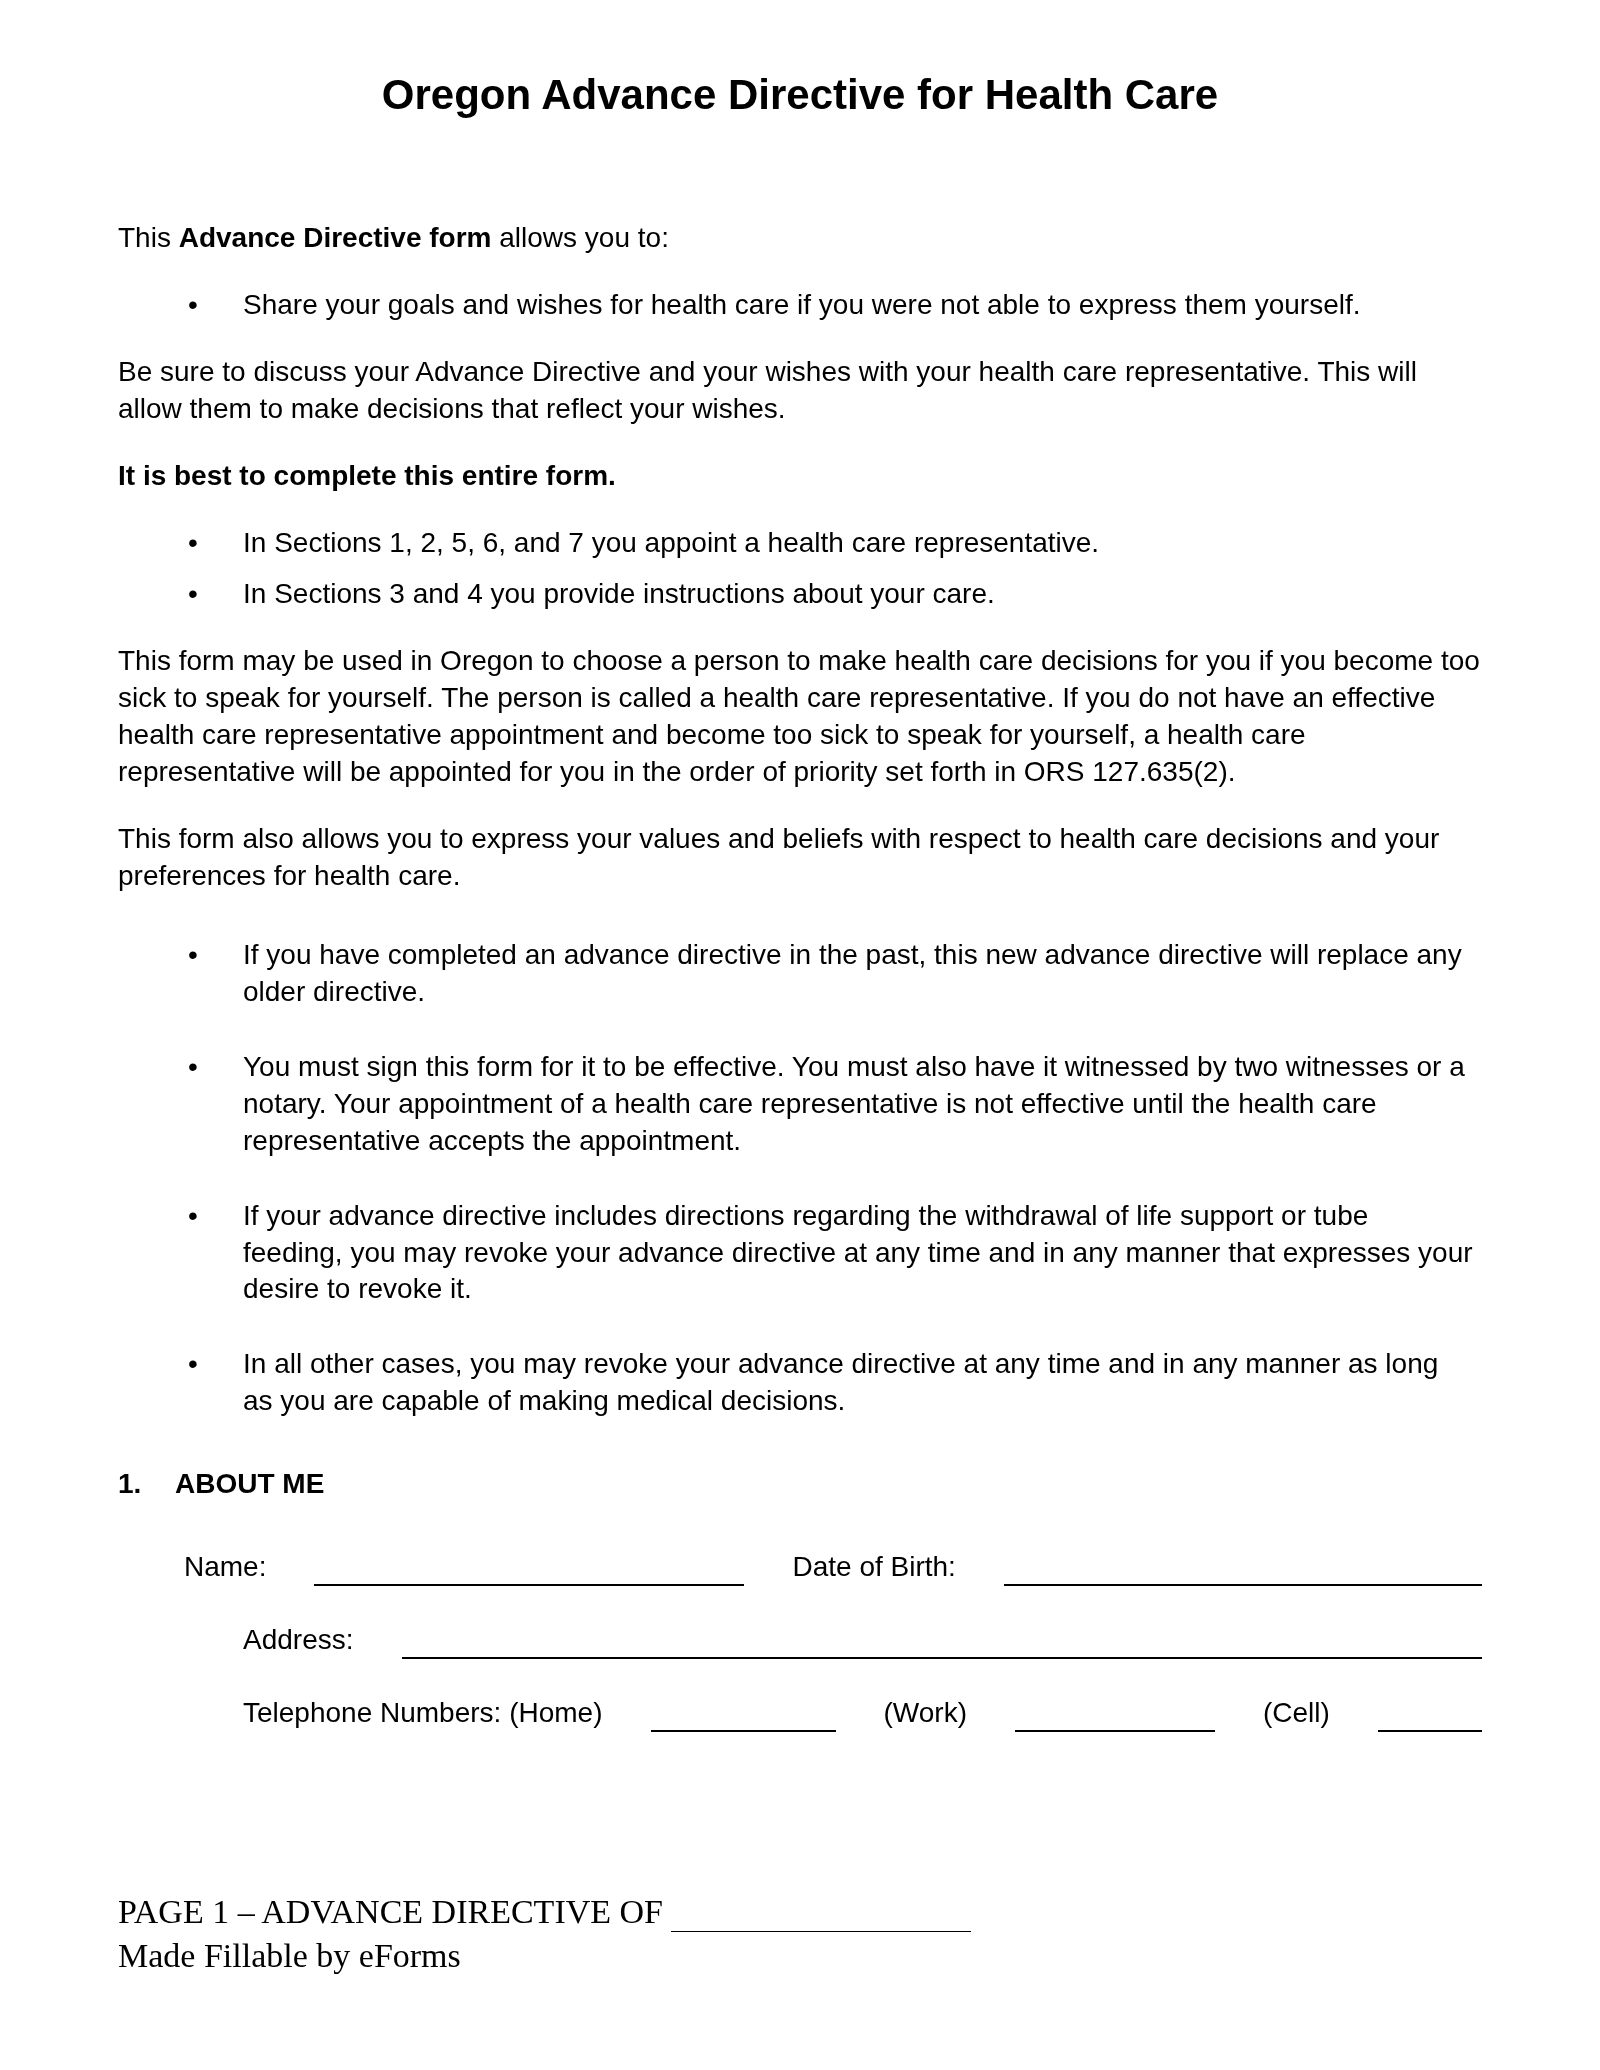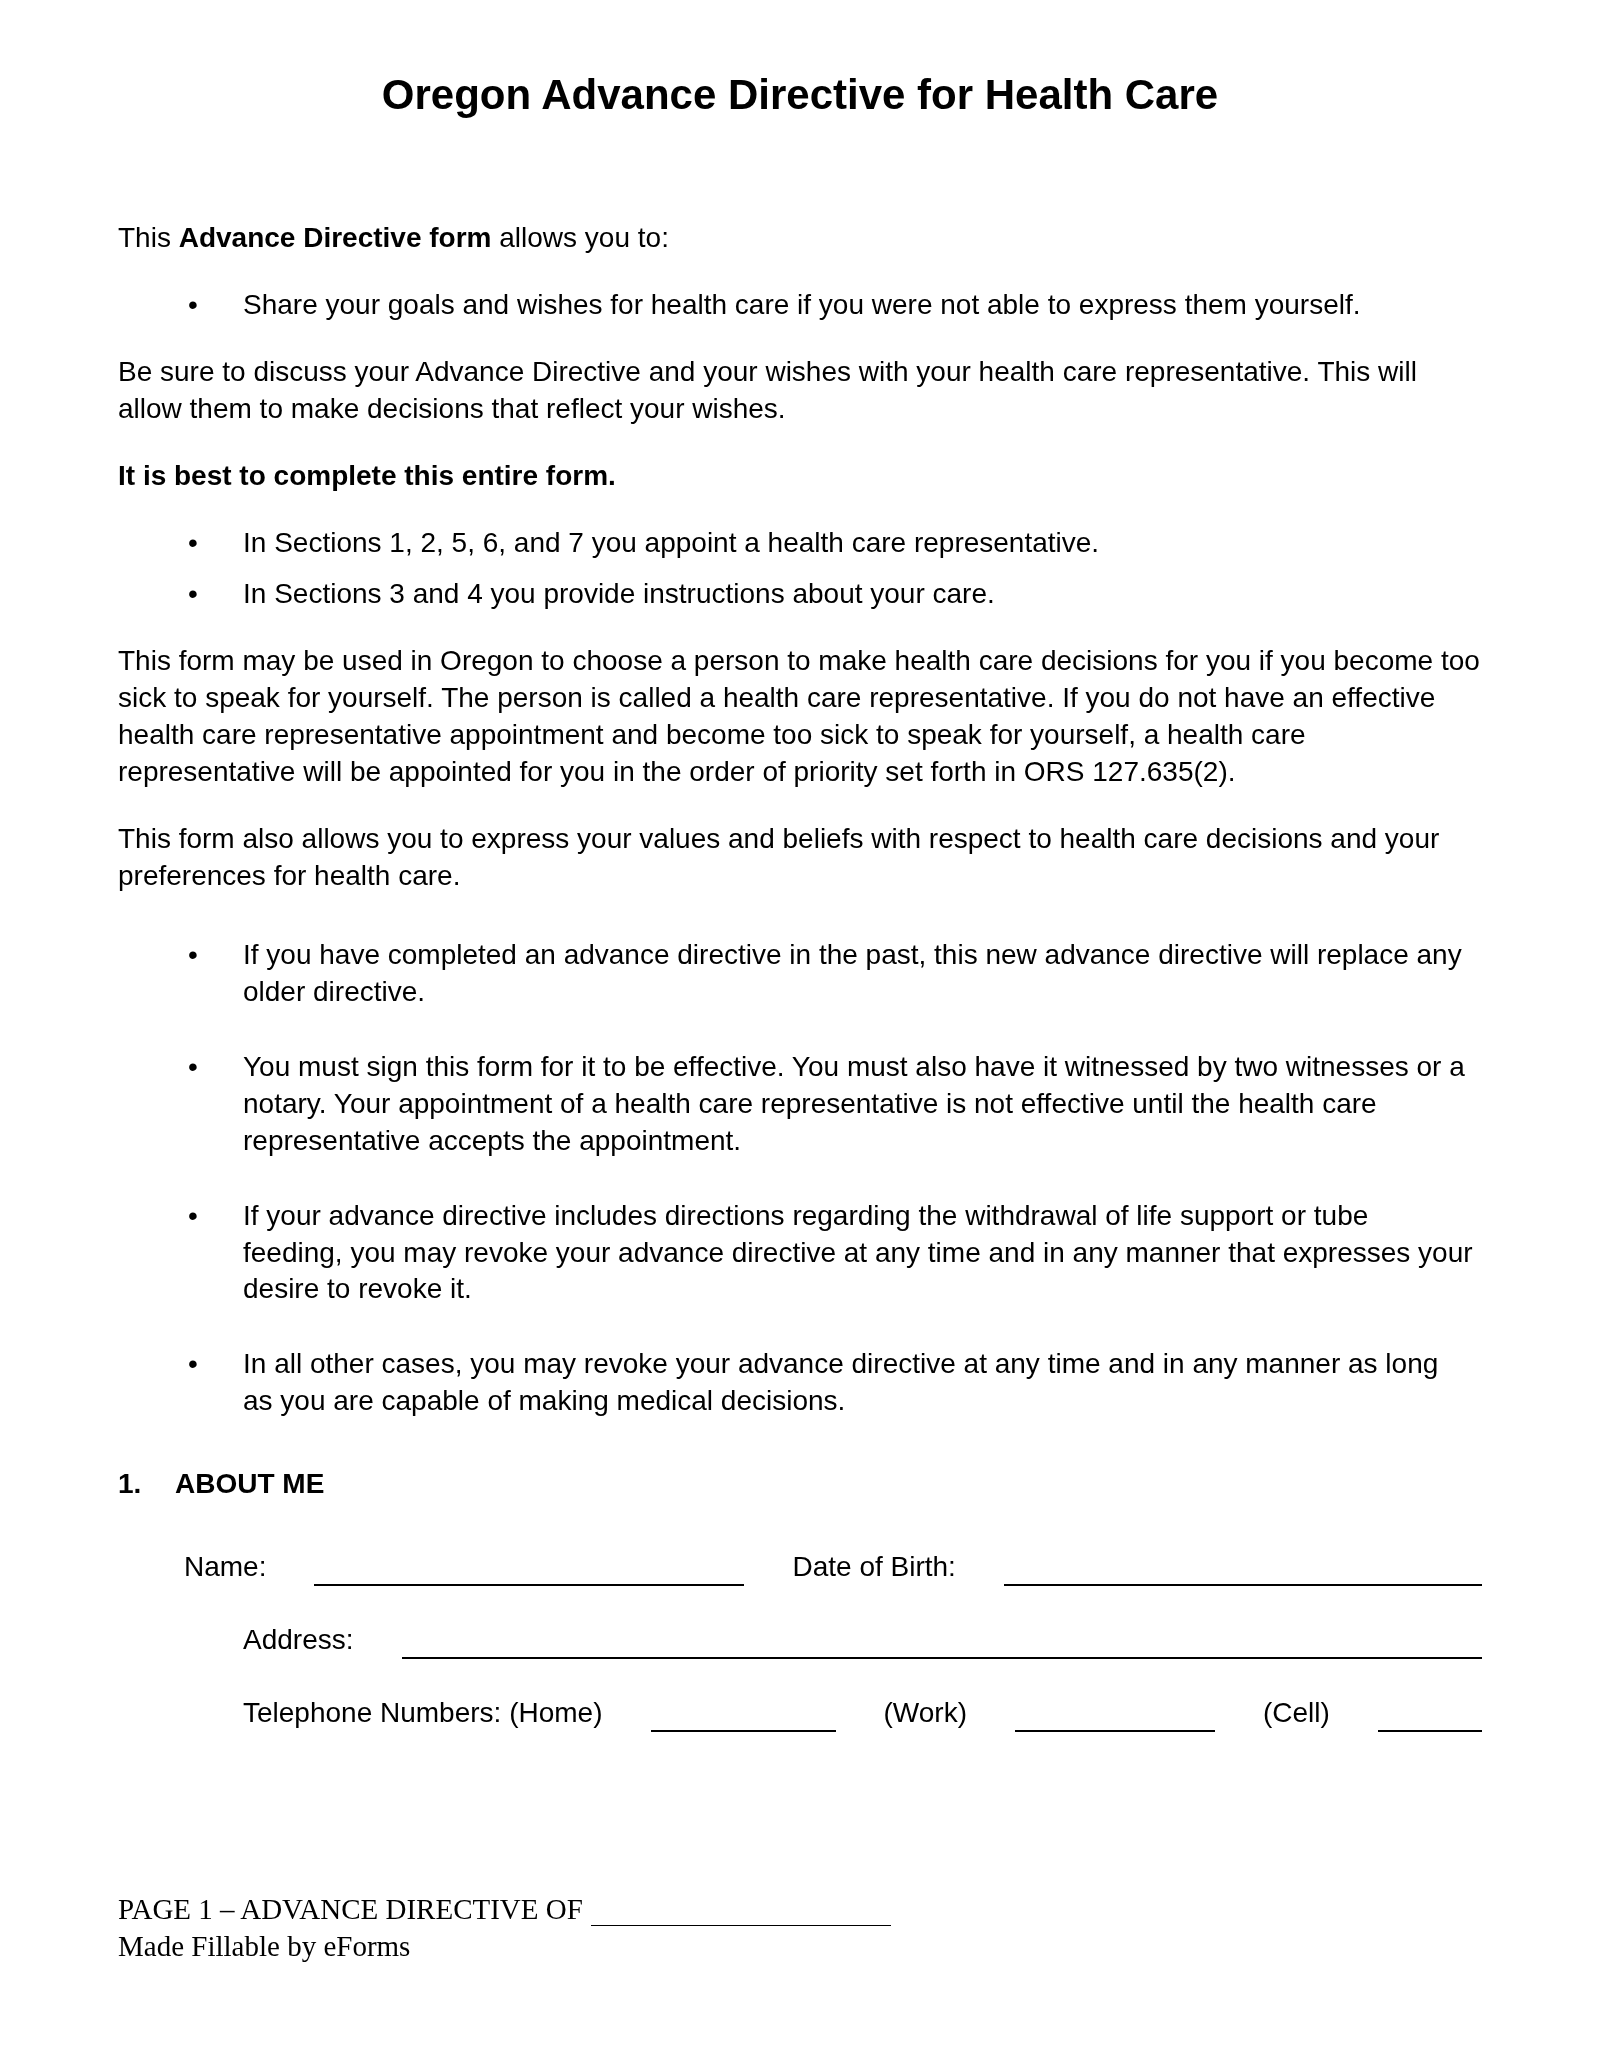--- a/index.html
+++ b/index.html
@@ -60,23 +60,23 @@
     margin: 0 12px;
   }
   .blank.last { margin-right: 0; }
   .w430 { width: 430px; }
   .w185 { width: 185px; }
   .w200 { width: 200px; }
   .grow { flex: 1 1 auto; }
   .footer {
     position: absolute;
     left: 118px;
-    bottom: 104px;
+    bottom: 92px;
     font-family: "Liberation Serif", serif;
-    font-size: 29px;
+    font-size: 34px;
     line-height: 1.3;
   }
   .footer-line1 { display: flex; align-items: flex-end; }
   .footer-blank {
     width: 300px;
     height: 20px;
     border-bottom: 1.5px solid #000;
     margin: 0 0 2px 8px;
   }
 </style>

